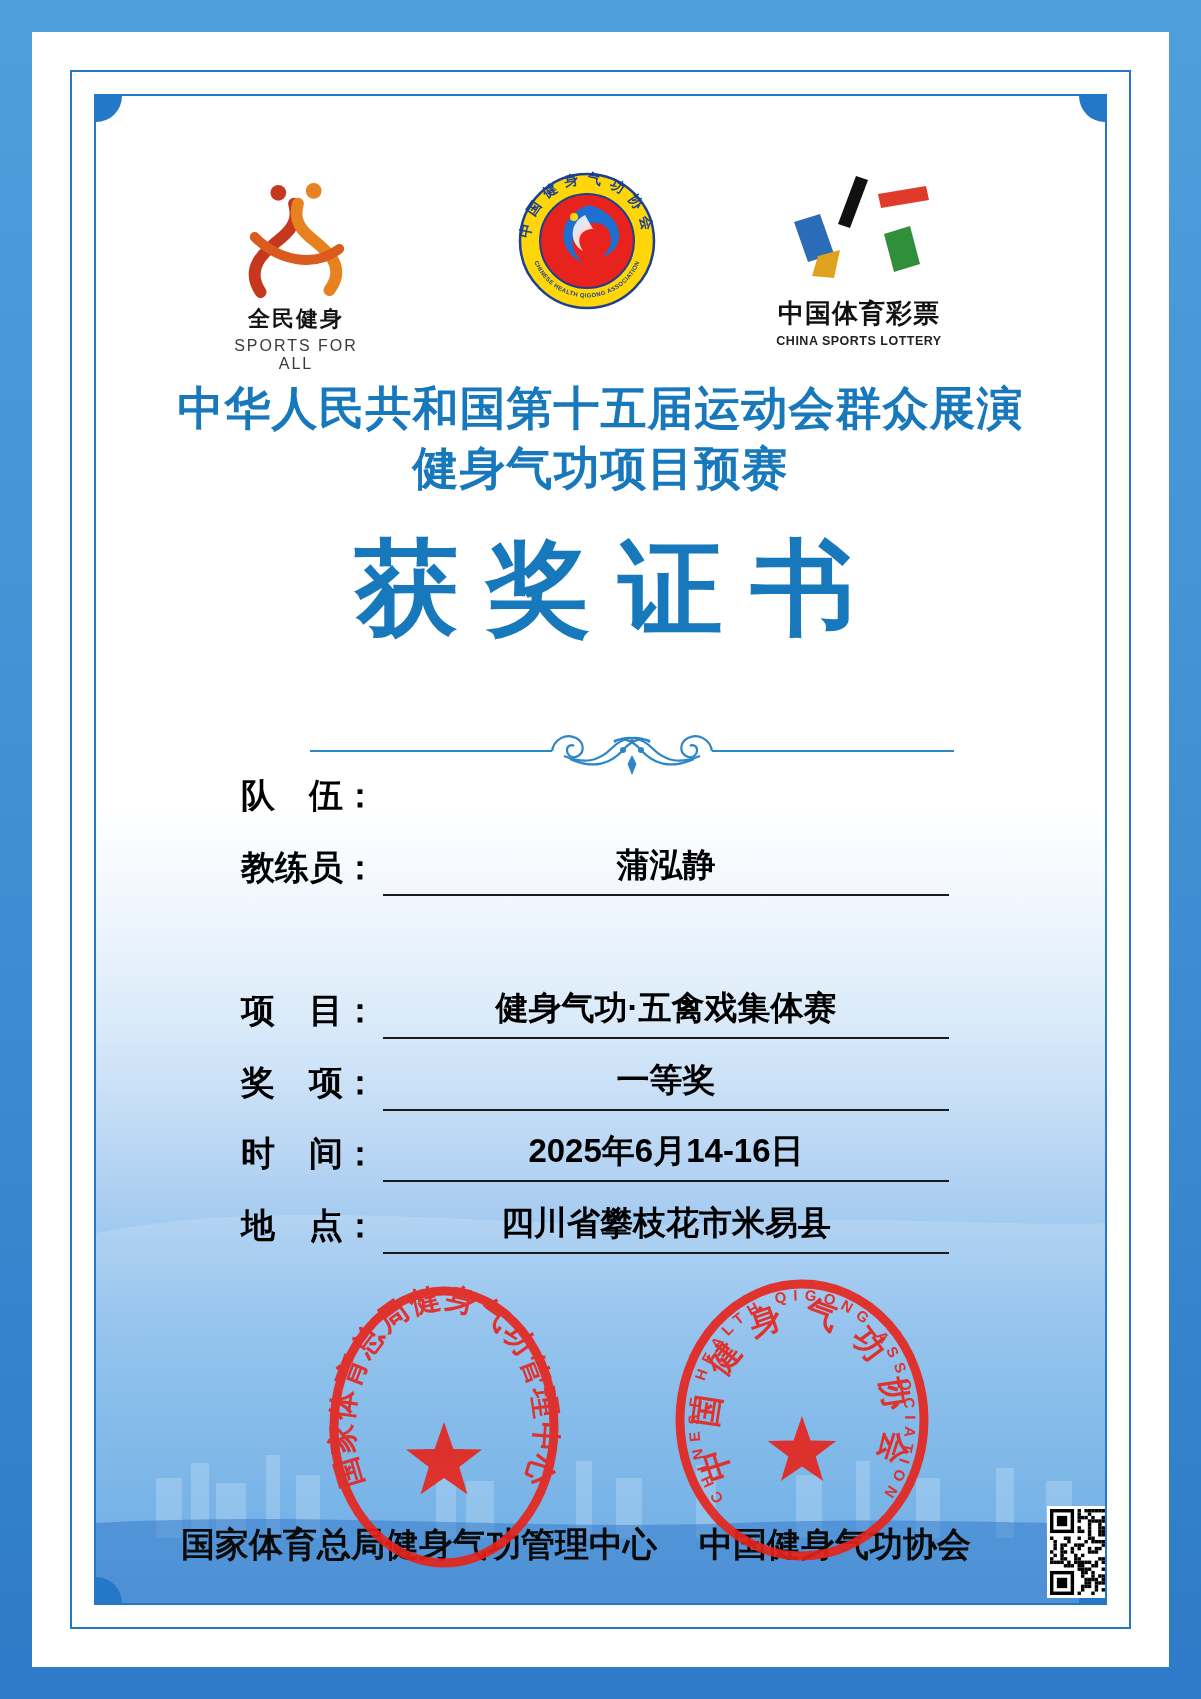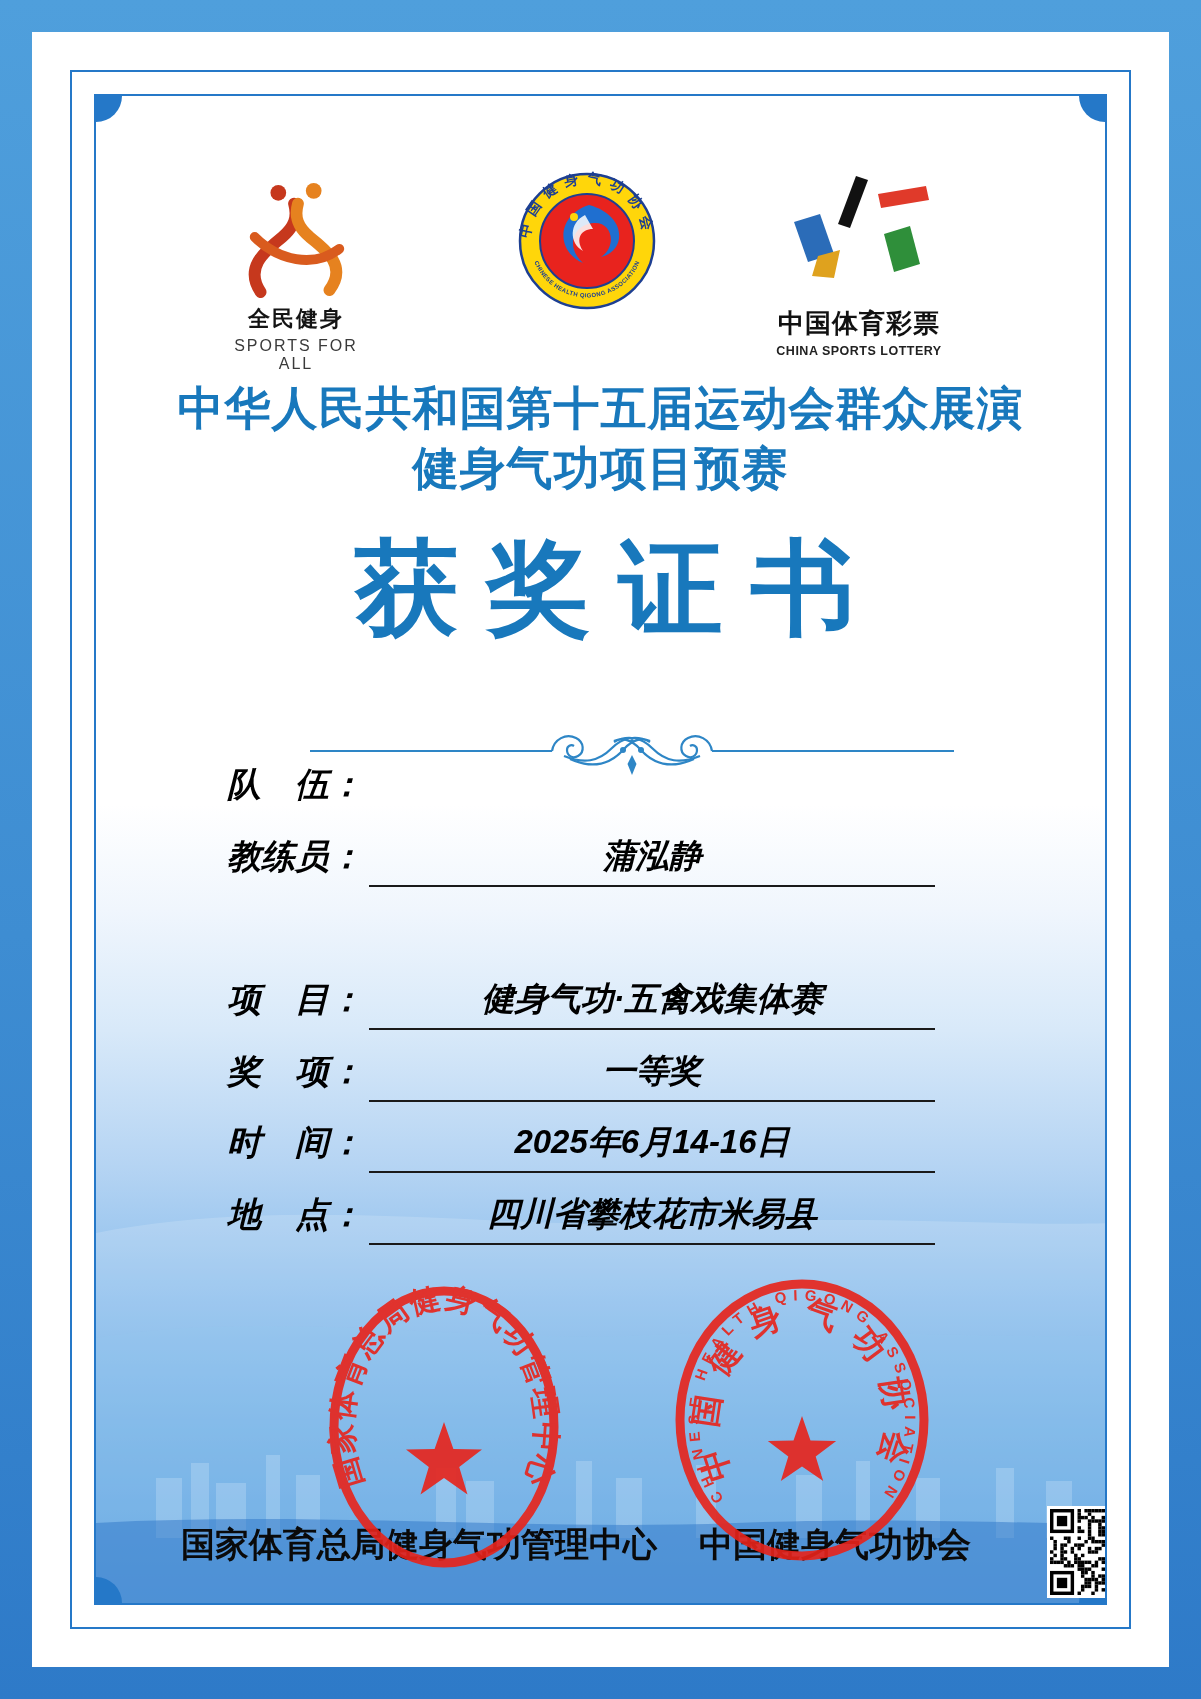--- a/index.html
+++ b/index.html
@@ -23,32 +23,32 @@
   .corner.tr{top:0;right:0;border-radius:0 0 0 100%}
   .corner.bl{bottom:0;left:0;border-radius:0 100% 0 0}
   .corner.br{bottom:0;right:0;border-radius:100% 0 0 0}
 
   .logo{position:absolute;text-align:center;}
   .logo-sfa{left:128px;top:84px;width:144px;}
   .sfa-cn{font-size:22px;font-weight:700;color:#141414;letter-spacing:2px;margin-top:2px;}
   .sfa-en{font-size:16px;font-weight:500;color:#3a3a3a;letter-spacing:2px;margin-top:3px;}
   .logo-chqa{left:420px;top:74px;width:142px;height:142px;}
   .logo-lottery{left:668px;top:76px;width:190px;}
-  .lot-cn{font-size:26px;font-weight:800;color:#111;letter-spacing:1px;margin-top:20px;}
+  .lot-cn{font-size:26px;font-weight:800;color:#111;letter-spacing:1px;margin-top:10px;}
   .lot-en{font-size:12.5px;font-weight:700;color:#222;letter-spacing:0.5px;margin-top:3px;}
 
   .evt-line{position:absolute;left:0;width:100%;text-align:center;color:var(--title-blue);
     font-weight:900;font-size:46px;letter-spacing:1px;}
   .evt1{top:282px;}
   .evt2{top:342px;}
   .big-title{position:absolute;left:0;top:424px;width:100%;text-align:center;color:var(--title-blue);
     font-weight:900;font-size:104px;letter-spacing:28px;padding-left:36px;}
   .divider{position:absolute;left:206px;top:630px;width:660px;height:52px;}
 
-  .frow{position:absolute;left:131px;width:708px;height:62px;display:flex;align-items:flex-start;font-style:italic;}
+  .frow{position:absolute;left:145px;width:708px;height:62px;display:flex;align-items:flex-end;}
   .flabel{flex:0 0 142px;font-size:34px;font-weight:650;color:#000;padding-bottom:5px;white-space:nowrap;}
   .fval{flex:1;border-bottom:2.5px solid #1a1a1a;text-align:center;font-size:33px;font-weight:600;
     color:#000;padding-bottom:6px;white-space:nowrap;}
   .fval.small{font-size:26px;letter-spacing:-0.5px;}
 
   .footer-orgs{position:absolute;left:60px;top:1426px;width:840px;text-align:center;
     font-size:34px;font-weight:700;color:#0a0a0a;white-space:nowrap;}
   .org-gap{display:inline-block;width:42px;}
 
   .seal{position:absolute;opacity:0.9;}

